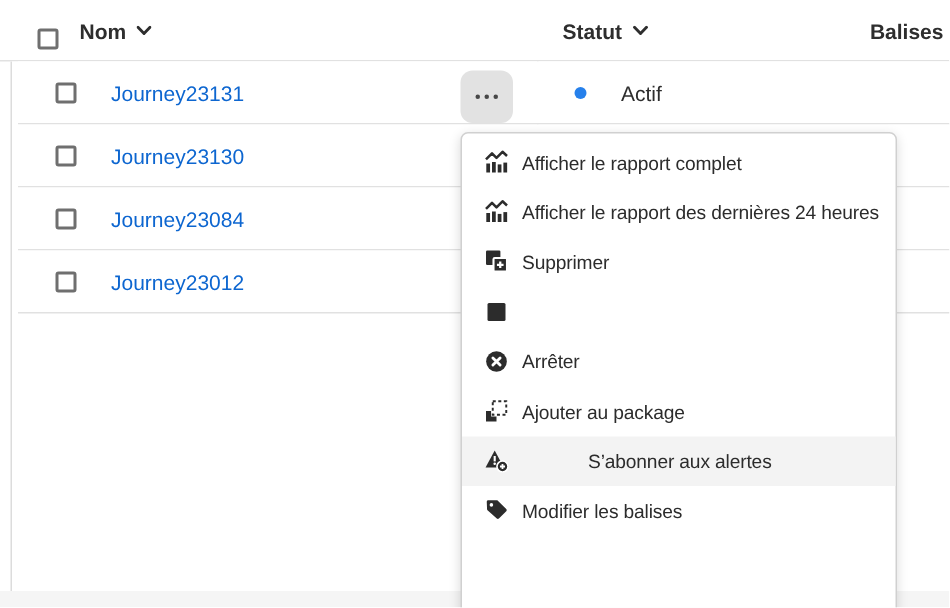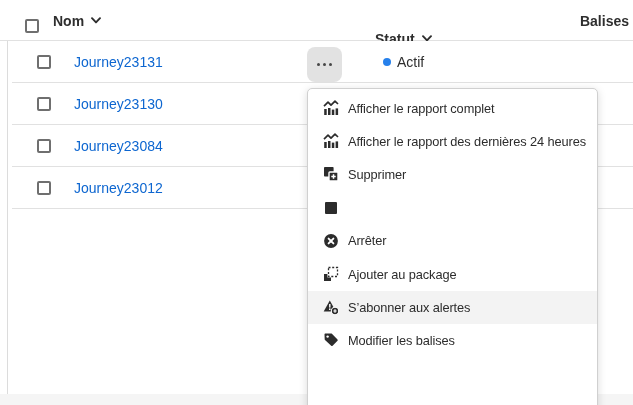--- a/index.html
+++ b/index.html
@@ -6,53 +6,53 @@
   html,body { background:#fff; }
   body { font-family:"Liberation Sans", sans-serif; }
   .screen {
     position:relative; width:633px; height:405px; background:#fff;
     overflow:hidden; color:#2e2e2e;
   }
   
   .thead { position:absolute; left:0; top:0; width:633px; height:41px; background:#fff; border-bottom:1px solid #e1e1e1; }
   .th { position:absolute; top:0; height:41px; display:flex; align-items:center; gap:7px; font-size:14px; font-weight:700; color:#2e2e2e; }
   .th-nom { left:53px; }
-  .th-statut { left:375px;margin-top:18px; }
+  .th-statut { left:375px; }
   .th-balises { right:4px; }
   .chev { display:block; }
   .checkbox {
     position:absolute; width:14px; height:14px; border:2px solid #6f6f6f; border-radius:2px; background:#fff;
   }
   .body-panel { position:absolute; left:7px; top:41px; width:626px; height:353px; border-left:1px solid #dcdcdc; background:#fff; }
   .row { position:absolute; left:12px; width:633px; height:42px; border-bottom:1px solid #e1e1e1; background:#fff; }
   .row-1 { top:41px; } .row-2 { top:83px; } .row-3 { top:125px; } .row-4 { top:167px; }
   .jlink { position:absolute; left:62px; top:50%; transform:translateY(-50%); font-size:14px; color:#0d66d0; text-decoration:none; cursor:pointer; }
   .row .checkbox { left:25px; top:50%; margin-top:-7px; }
   .thead .checkbox { left:25px; top:19px; }
   .col-divider { position:absolute; left:358px; top:41px; width:1px; height:353px; background:#e1e1e1; }
   .more-btn {
     position:absolute; left:307px; top:47px; width:35px; height:35px; border:none; border-radius:8px;
     background:#e2e2e2; display:flex; align-items:center; justify-content:center; gap:2.5px; cursor:pointer;
   }
   .more-btn i { width:3.5px; height:3.5px; border-radius:50%; background:#474747; display:block; }
-  .status-cell { position:absolute; left:371px; top:0; height:42px; display:flex; align-items:center; gap:6px; }
+  .status-cell { position:absolute; left:371px; top:0; height:42px; display:flex; align-items:center; gap:23px; }
   .status-dot { width:8px; height:8px; border-radius:50%; background:#2680eb; }
   .status-label { font-size:14px; color:#2e2e2e; }
   
   .menu {
     position:absolute; left:307px; top:88px; width:291px; height:376px; background:#fff;
     border:1px solid #d0d0d0; border-radius:5px; box-shadow:0 2px 8px rgba(0,0,0,.15);
     padding:2.5px 0; z-index:10;
   }
   .menu-item {
     display:flex; align-items:center; height:33.2px; padding:0 8px 0 14px; color:#2c2c2c; cursor:pointer;
     font-size:12.8px; letter-spacing:-0.1px; white-space:nowrap;
   }
   .menu-item .mi-icon { width:17px; height:17px; margin-right:9px; flex:0 0 17px; display:flex; align-items:center; justify-content:center; color:#2c2c2c; }
-  .menu-item.highlighted { background:#f3f3f3; }
+  .menu-item.highlighted { background:#f3f3f3;gap:44px; }
   .menu-item.disabled { color:#b5b5b5; cursor:default; }
   .menu-item.disabled .mi-icon { color:#b9b9b9; }
   
   .bottom-strip { position:absolute; left:0; top:394px; width:633px; height:11px; background:#f5f5f5; }
 </style>
 </head>
 <body>
 
 <div class="screen">
 

